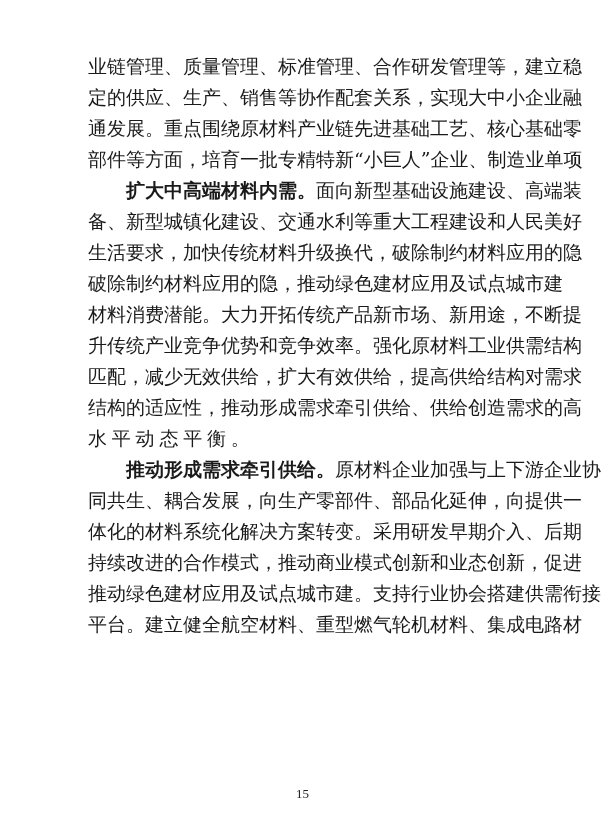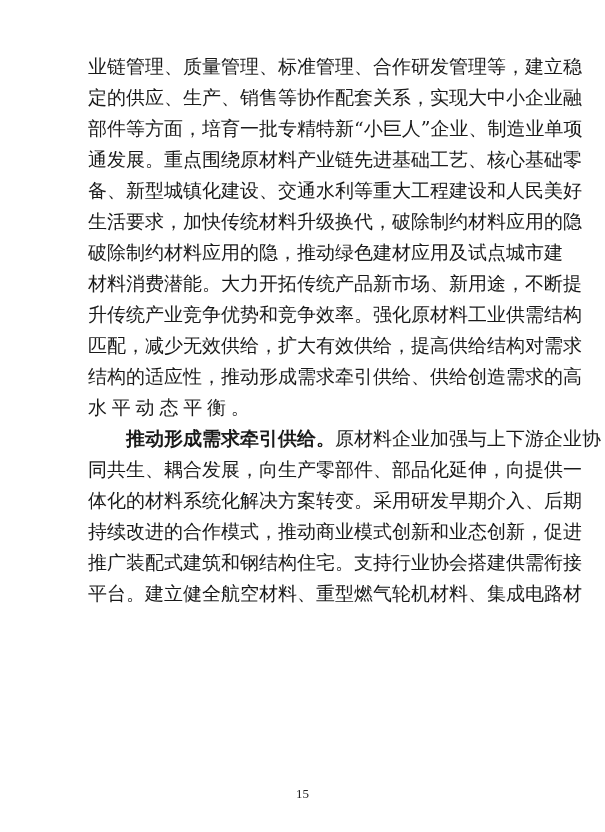--- a/index.html
+++ b/index.html
@@ -24,37 +24,40 @@
   }
 </style>
 </head>
 <body>
 
 <div class="page">
   <div class="content">
 
     <div class="line">业链管理、质量管理、标准管理、合作研发管理等，建立稳</div>
     <div class="line">定的供应、生产、销售等协作配套关系，实现大中小企业融</div>
+    <div class="line">通发展。重点围绕原材料产业链先进基础工艺、核心基础零</div>
     <div class="line">部件等方面，培育一批专精特新“小巨人”企业、制造业单项</div>
-    <div class="line">通发展。重点围绕原材料产业链先进基础工艺、核心基础零</div>
 
 
+    <div class="line indent">
+      <span class="bold">扩大中高端材料内需。</span><span>面向新型基础设施建设、高端装</span>
+    </div>
     <div class="line">备、新型城镇化建设、交通水利等重大工程建设和人民美好</div>
     <div class="line">生活要求，加快传统材料升级换代，破除制约材料应用的隐</div>
     <div class="line">破除制约材料应用的隐，推动绿色建材应用及试点城市建</div>
     <div class="line">材料消费潜能。大力开拓传统产品新市场、新用途，不断提</div>
     <div class="line">升传统产业竞争优势和竞争效率。强化原材料工业供需结构</div>
     <div class="line">匹配，减少无效供给，扩大有效供给，提高供给结构对需求</div>
     <div class="line">结构的适应性，推动形成需求牵引供给、供给创造需求的高</div>
     <div class="line last">水平动态平衡。</div>
 
     <div class="line indent">
       <span class="bold">推动形成需求牵引供给。</span><span>原材料企业加强与上下游企业协</span>
     </div>
     <div class="line">同共生、耦合发展，向生产零部件、部品化延伸，向提供一</div>
     <div class="line">体化的材料系统化解决方案转变。采用研发早期介入、后期</div>
     <div class="line">持续改进的合作模式，推动商业模式创新和业态创新，促进</div>
-    <div class="line">推广装配式建筑和钢结构住宅。支持行业协会搭建供需衔接</div>
+    <div class="line">推动绿色建材应用及试点城市建。支持行业协会搭建供需衔接</div>
     <div class="line">平台。建立健全航空材料、重型燃气轮机材料、集成电路材</div>
   </div>
 
   <div class="page-number">15</div>
 </div>
 
 </body></html>

